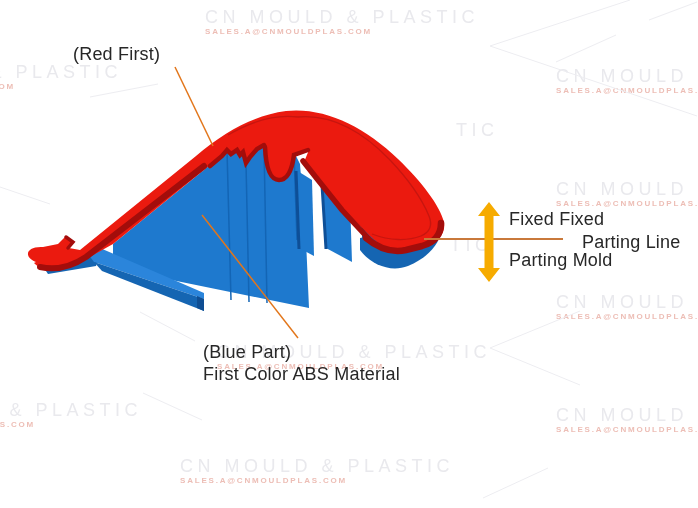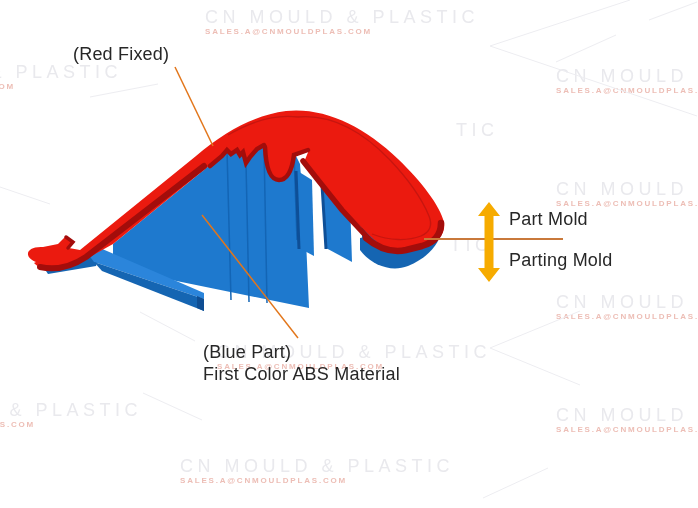--- a/index.html
+++ b/index.html
@@ -132,27 +132,28 @@
     </g>
 
     <line x1="175" y1="67" x2="213" y2="146" stroke-width="1.5" stroke="#E2761B"></line>
     <line x1="202" y1="215" x2="298" y2="338" stroke-width="1.5" stroke="#E2761B"></line>
     <line x1="424" y1="239" x2="563" y2="239" stroke-width="2" stroke="#C9793B"></line>
 
     <polygon points="489,202 500,216 493.5,216 493.5,268 500,268 489,282 478,268 484.5,268 484.5,216 478,216" fill="#F6AB00"></polygon>
   </svg>
 
   <div class="label" style="left:73px;top:43px">
-    <div>(Red Fixed)</div>
+    <div>(Red First)</div>
   </div>
 
   <div class="label" style="left:203px;top:341px">
     <div>(Blue Part)</div>
     <div>First Color ABS Material</div>
   </div>
 
-  <div class="label" style="left:509px;top:208px">Part Mold</div>
+  <div class="label" style="left:509px;top:208px">Fixed Fixed</div>
 
+  <div class="label" style="left:582px;top:231px">Parting Line</div>
 
   <div class="label" style="left:509px;top:249px">Parting Mold</div>
 
 
 </div>
 
 </body></html>

